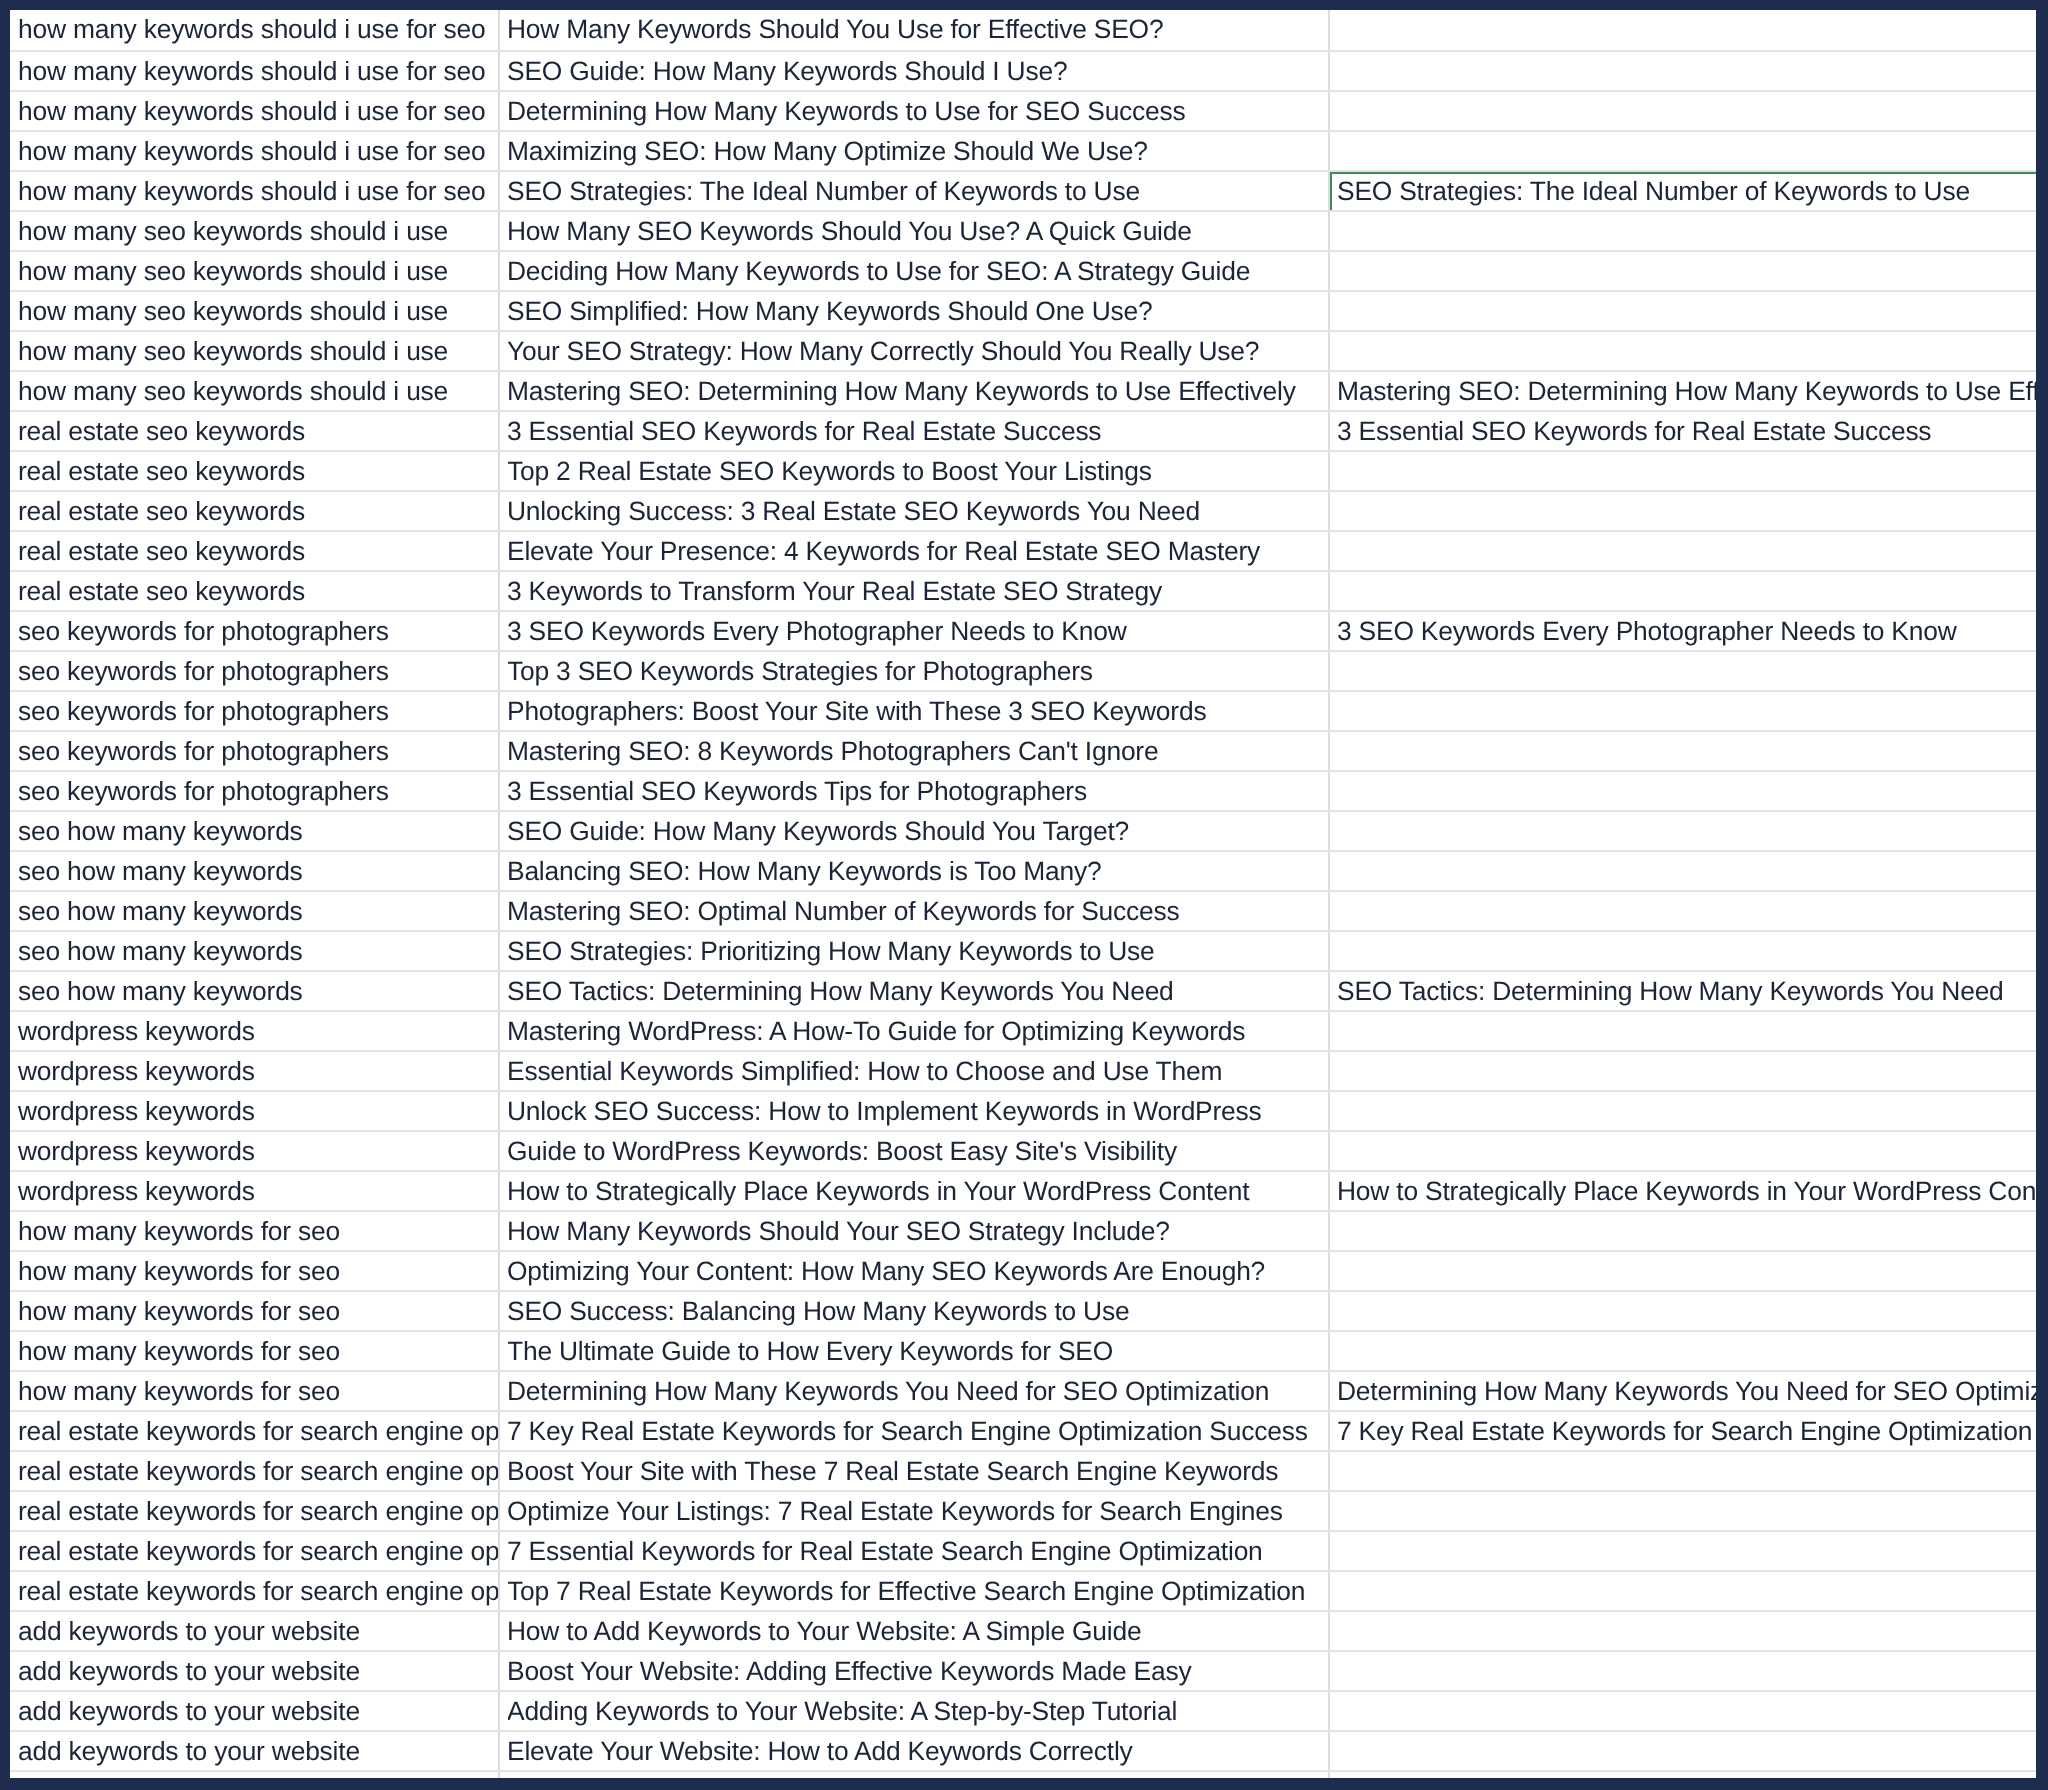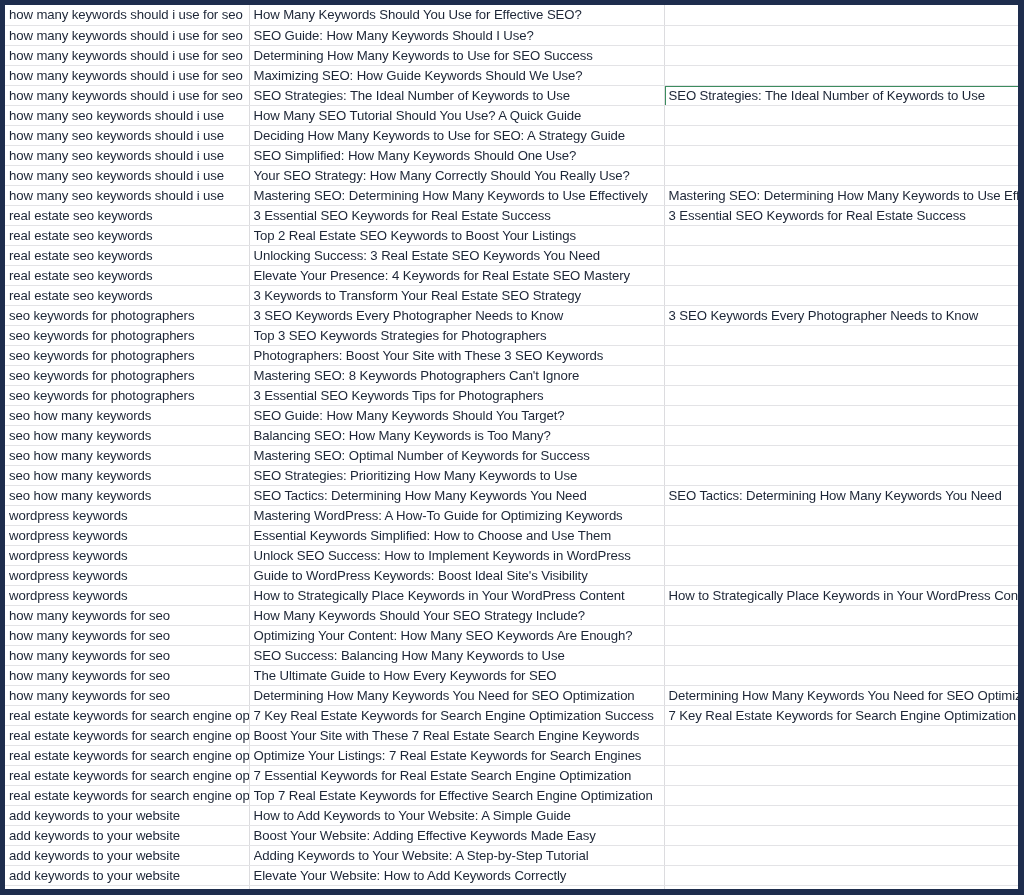--- a/index.html
+++ b/index.html
@@ -133,21 +133,21 @@
               </td>
               <td class="col-c">
                 <span class="cell-text"></span>
               </td>
             </tr>
             <tr>
               <td class="col-a">
                 <span class="cell-text">how many keywords should i use for seo</span>
               </td>
               <td class="col-b">
-                <span class="cell-text">Maximizing SEO: How Guide Keywords Should We Use?</span>
+                <span class="cell-text">Maximizing SEO: How Many Optimize Should We Use?</span>
               </td>
               <td class="col-c">
                 <span class="cell-text"></span>
               </td>
             </tr>
             <tr>
               <td class="col-a">
                 <span class="cell-text">how many keywords should i use for seo</span>
               </td>
               <td class="col-b">
@@ -155,21 +155,21 @@
               </td>
               <td class="col-c selected">
                 <span class="cell-text">SEO Strategies: The Ideal Number of Keywords to Use</span>
               </td>
             </tr>
             <tr>
               <td class="col-a">
                 <span class="cell-text">how many seo keywords should i use</span>
               </td>
               <td class="col-b">
-                <span class="cell-text">How Many SEO Tutorial Should You Use? A Quick Guide</span>
+                <span class="cell-text">How Many SEO Keywords Should You Use? A Quick Guide</span>
               </td>
               <td class="col-c">
                 <span class="cell-text"></span>
               </td>
             </tr>
             <tr>
               <td class="col-a">
                 <span class="cell-text">how many seo keywords should i use</span>
               </td>
               <td class="col-b">
@@ -408,21 +408,21 @@
               </td>
               <td class="col-c">
                 <span class="cell-text"></span>
               </td>
             </tr>
             <tr>
               <td class="col-a">
                 <span class="cell-text">wordpress keywords</span>
               </td>
               <td class="col-b">
-                <span class="cell-text">Guide to WordPress Keywords: Boost Ideal Site's Visibility</span>
+                <span class="cell-text">Guide to WordPress Keywords: Boost Easy Site's Visibility</span>
               </td>
               <td class="col-c">
                 <span class="cell-text"></span>
               </td>
             </tr>
             <tr>
               <td class="col-a">
                 <span class="cell-text">wordpress keywords</span>
               </td>
               <td class="col-b">

